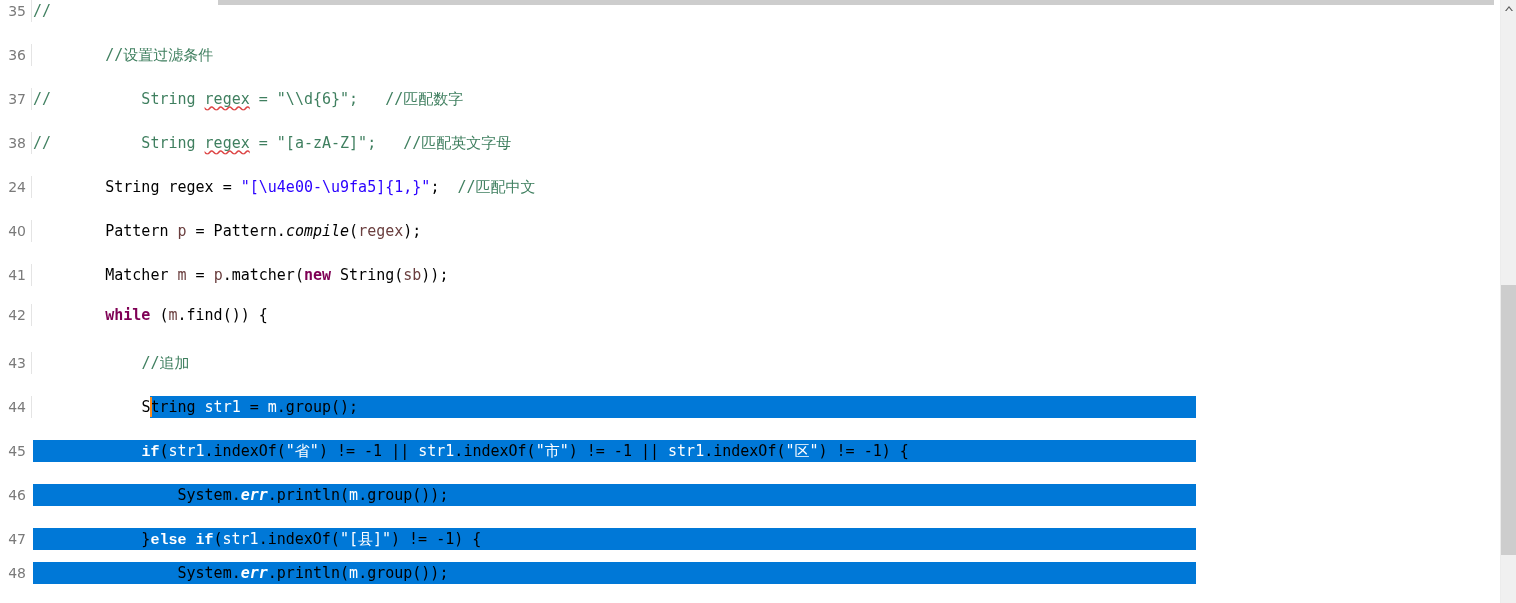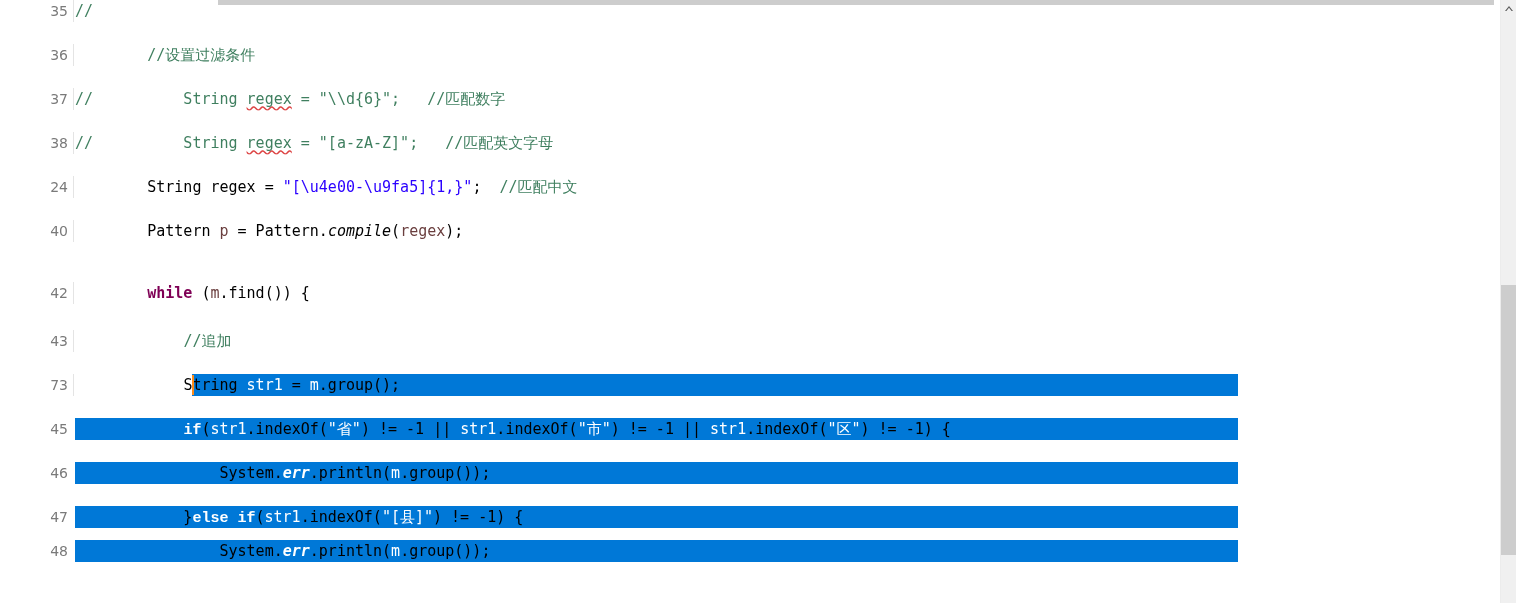--- a/index.html
+++ b/index.html
@@ -71,21 +71,20 @@
   }
 
   
   .code-area {
     position: absolute;
     left: 0;
     top: 0;
     width: 1196px;
     height: 603px;
     overflow: hidden;
-    margin-left: 42px;
   }
 
   .line {
     position: relative;
     height: 22px;
     line-height: 22px;
     white-space: pre;
     font-size: 15px;
   }
 
@@ -197,36 +196,41 @@
       <span class="sep"></span>
       <span class="code"><span class="plain">        String regex = </span><span class="str">"[\u4e00-\u9fa5]{1,}"</span><span class="plain">;  </span><span class="cmt">//匹配中文</span></span>
     </div>
 
     <div class="line" style="top:110px">
       <span class="gutter">40</span>
       <span class="sep"></span>
       <span class="code"><span class="plain">        Pattern </span><span class="var">p</span><span class="plain"> = Pattern.</span><span class="stat">compile</span><span class="plain">(</span><span class="var">regex</span><span class="plain">);</span></span>
     </div>
 
+    <div class="line" style="top:132px">
+      <span class="gutter">41</span>
+      <span class="sep"></span>
+      <span class="code"><span class="plain">        Matcher </span><span class="var">m</span><span class="plain"> = </span><span class="var">p</span><span class="plain">.matcher(</span><span class="kw">new</span><span class="plain"> String(</span><span class="var">sb</span><span class="plain">));</span></span>
+    </div>
 
     <div class="line" style="top:150px">
       <span class="gutter">42</span>
       <span class="sep"></span>
       <span class="code"><span class="plain">        </span><span class="kw">while</span><span class="plain"> (</span><span class="var">m</span><span class="plain">.find()) {</span></span>
     </div>
 
     <div class="line" style="top:176px">
       <span class="gutter">43</span>
       <span class="sep"></span>
       <span class="code"><span class="plain">            </span><span class="cmt">//追加</span></span>
     </div>
 
     <div class="line on-sel" style="top:198px">
       <span class="sel-bg" style="left:150px; right:-1349px; width:1351px;"></span>
-      <span class="gutter">73</span>
+      <span class="gutter">44</span>
       <span class="sep"></span>
       <span class="caret" style="left:150px"></span>
       <span class="code"><span class="plain" style="color:#000">            </span><span>String </span><span class="var">str1</span><span> = </span><span class="var">m</span><span>.group();</span></span>
     </div>
 
     <div class="line on-sel" style="top:220px">
       <span class="sel-bg" style="left:33px; width:1468px;"></span>
       <span class="gutter">45</span>
       <span class="code"><span>            </span><span class="kw">if</span><span>(</span><span class="var">str1</span><span>.indexOf(</span><span class="str">"省"</span><span>) != -1 || </span><span class="var">str1</span><span>.indexOf(</span><span class="str">"市"</span><span>) != -1 || </span><span class="var">str1</span><span>.indexOf(</span><span class="str">"区"</span><span>) != -1) {</span></span>
     </div>

